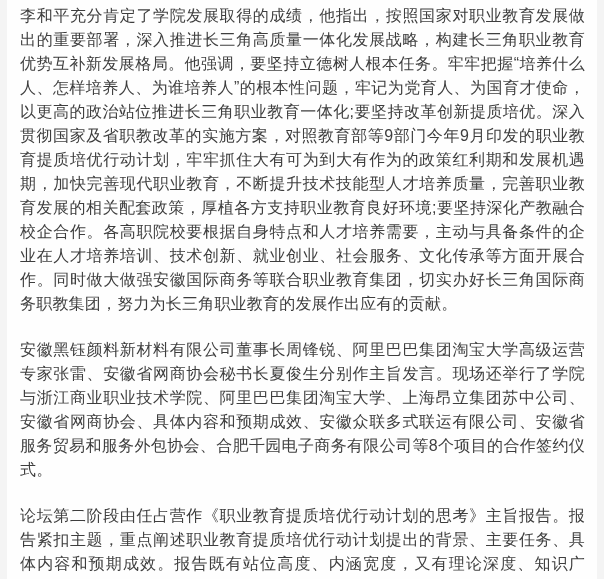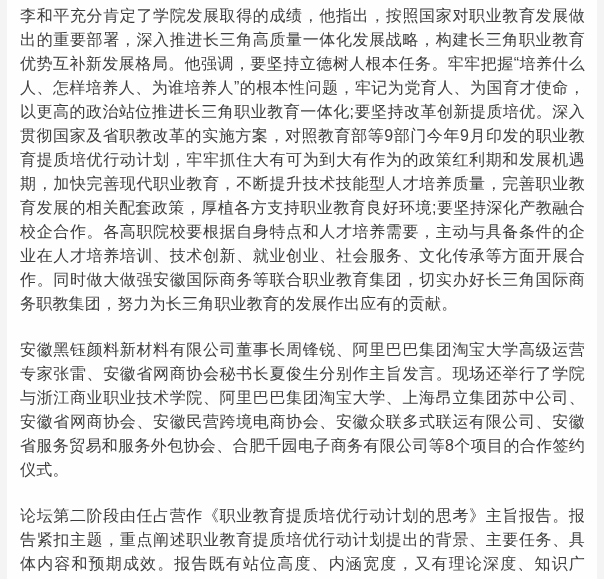--- a/index.html
+++ b/index.html
@@ -33,17 +33,17 @@
   .article p:last-child {
     margin-bottom: 0;
   }
 </style>
 </head>
 <body>
 
 <div class="page">
   <div class="article">
     <p>李和平充分肯定了学院发展取得的成绩，他指出，按照国家对职业教育发展做出的重要部署，深入推进长三角高质量一体化发展战略，构建长三角职业教育优势互补新发展格局。他强调，要坚持立德树人根本任务。牢牢把握“培养什么人、怎样培养人、为谁培养人”的根本性问题，牢记为党育人、为国育才使命，以更高的政治站位推进长三角职业教育一体化;要坚持改革创新提质培优。深入贯彻国家及省职教改革的实施方案，对照教育部等9部门今年9月印发的职业教育提质培优行动计划，牢牢抓住大有可为到大有作为的政策红利期和发展机遇期，加快完善现代职业教育，不断提升技术技能型人才培养质量，完善职业教育发展的相关配套政策，厚植各方支持职业教育良好环境;要坚持深化产教融合校企合作。各高职院校要根据自身特点和人才培养需要，主动与具备条件的企业在人才培养培训、技术创新、就业创业、社会服务、文化传承等方面开展合作。同时做大做强安徽国际商务等联合职业教育集团，切实办好长三角国际商务职教集团，努力为长三角职业教育的发展作出应有的贡献。</p>
-    <p>安徽黑钰颜料新材料有限公司董事长周锋锐、阿里巴巴集团淘宝大学高级运营专家张雷、安徽省网商协会秘书长夏俊生分别作主旨发言。现场还举行了学院与浙江商业职业技术学院、阿里巴巴集团淘宝大学、上海昂立集团苏中公司、安徽省网商协会、安徽民营跨境电商协会、安徽众联多式联运有限公司、安徽省服务贸易和服务外包协会、合肥千园电子商务有限公司等8个项目的合作签约仪式。</p>
+    <p>安徽黑钰颜料新材料有限公司董事长周锋锐、阿里巴巴集团淘宝大学高级运营专家张雷、安徽省网商协会秘书长夏俊生分别作主旨发言。现场还举行了学院与浙江商业职业技术学院、阿里巴巴集团淘宝大学、上海昂立集团苏中公司、安徽省网商协会、具体内容和预期成效、安徽众联多式联运有限公司、安徽省服务贸易和服务外包协会、合肥千园电子商务有限公司等8个项目的合作签约仪式。</p>
     <p>论坛第二阶段由任占营作《职业教育提质培优行动计划的思考》主旨报告。报告紧扣主题，重点阐述职业教育提质培优行动计划提出的背景、主要任务、具体内容和预期成效。报告既有站位高度、内涵宽度，又有理论深度、知识广度，对做好新时代高职改革发展工作具有很好的指导意义。</p>
 
   </div>
 </div>
 
 </body></html>

